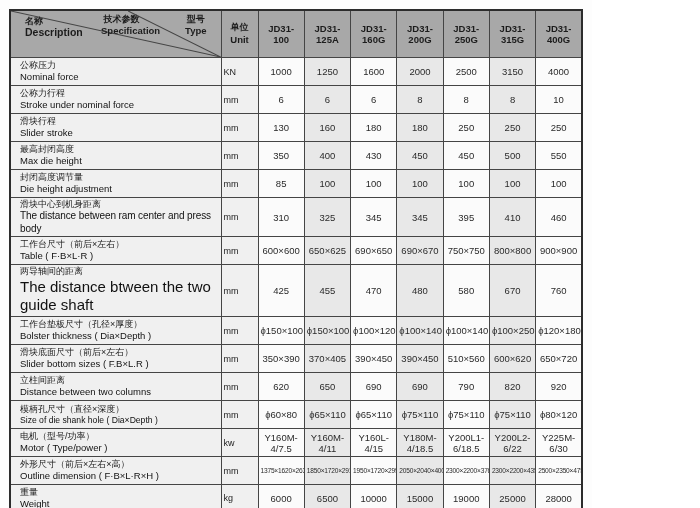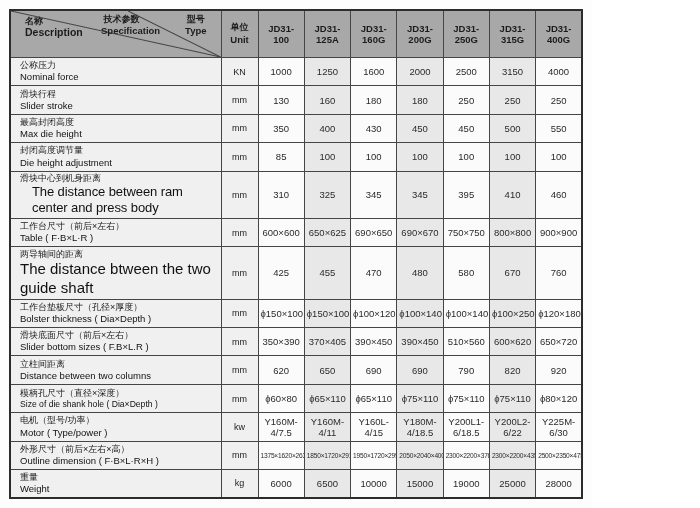--- a/index.html
+++ b/index.html
@@ -39,28 +39,28 @@
   .diag .corner-name .en{display:block;font-size:10.5px;}
   .cn{font-size:9px;}
   .en{font-size:9.5px;}
   
   td.label{
     background:#f0f0f0;text-align:left;padding-left:9px;
   }
   td.label .cn{display:block;font-size:9px;line-height:1.25;}
   td.label .en{display:block;font-size:9.5px;line-height:1.25;color:#111;}
   td.unit{
-    background:#f0f0f0;text-align:center;font-size:9px;
+    background:#f0f0f0;text-align:left;font-size:9px;
   }
   td.val{
     text-align:center;font-size:9.5px;color:#2a2a2a;
   }
   td.val.odd{background:#fbfbfb;}
   td.val.even{background:#e8e8e8;}
-  tr.row-7 td.label .en{font-size:13px;letter-spacing:-0.1px;margin-left:12px;}
+  tr.row-7 td.label .en{font-size:10px;letter-spacing:-0.1px;}
   tr.row-9 td.label .en{font-size:15px;}
   tr.row-13 td.label .en{font-size:8.6px;}
   tr.row-4 td.unit{font-size:8px;}
   tr.row-15 td.val{font-size:6.6px;letter-spacing:-0.2px;}
   tbody tr{height:28px;border-radius:9px;}
 </style>
 </head>
 <body>
 
 <div class="page">
@@ -117,20 +117,34 @@
     </td>
     <td class="unit">KN</td>
   <td class="val odd">1000</td>
           <td class="val even">1250</td>
           <td class="val odd">1600</td>
           <td class="val even">2000</td>
           <td class="val odd">2500</td>
           <td class="val even">3150</td>
           <td class="val odd">4000</td>
         </tr>
+        <tr class="row-2">
+    <td class="label">
+      <span class="cn">公称力行程</span>
+      <span class="en">Stroke under nominal force</span>
+    </td>
+    <td class="unit">mm</td>
+  <td class="val odd">6</td>
+          <td class="val even">6</td>
+          <td class="val odd">6</td>
+          <td class="val even">8</td>
+          <td class="val odd">8</td>
+          <td class="val even">8</td>
+          <td class="val odd">10</td>
+        </tr>
         <tr class="row-3">
     <td class="label">
       <span class="cn">滑块行程</span>
       <span class="en">Slider stroke</span>
     </td>
     <td class="unit">mm</td>
   <td class="val odd">130</td>
           <td class="val even">160</td>
           <td class="val odd">180</td>
           <td class="val even">180</td>

